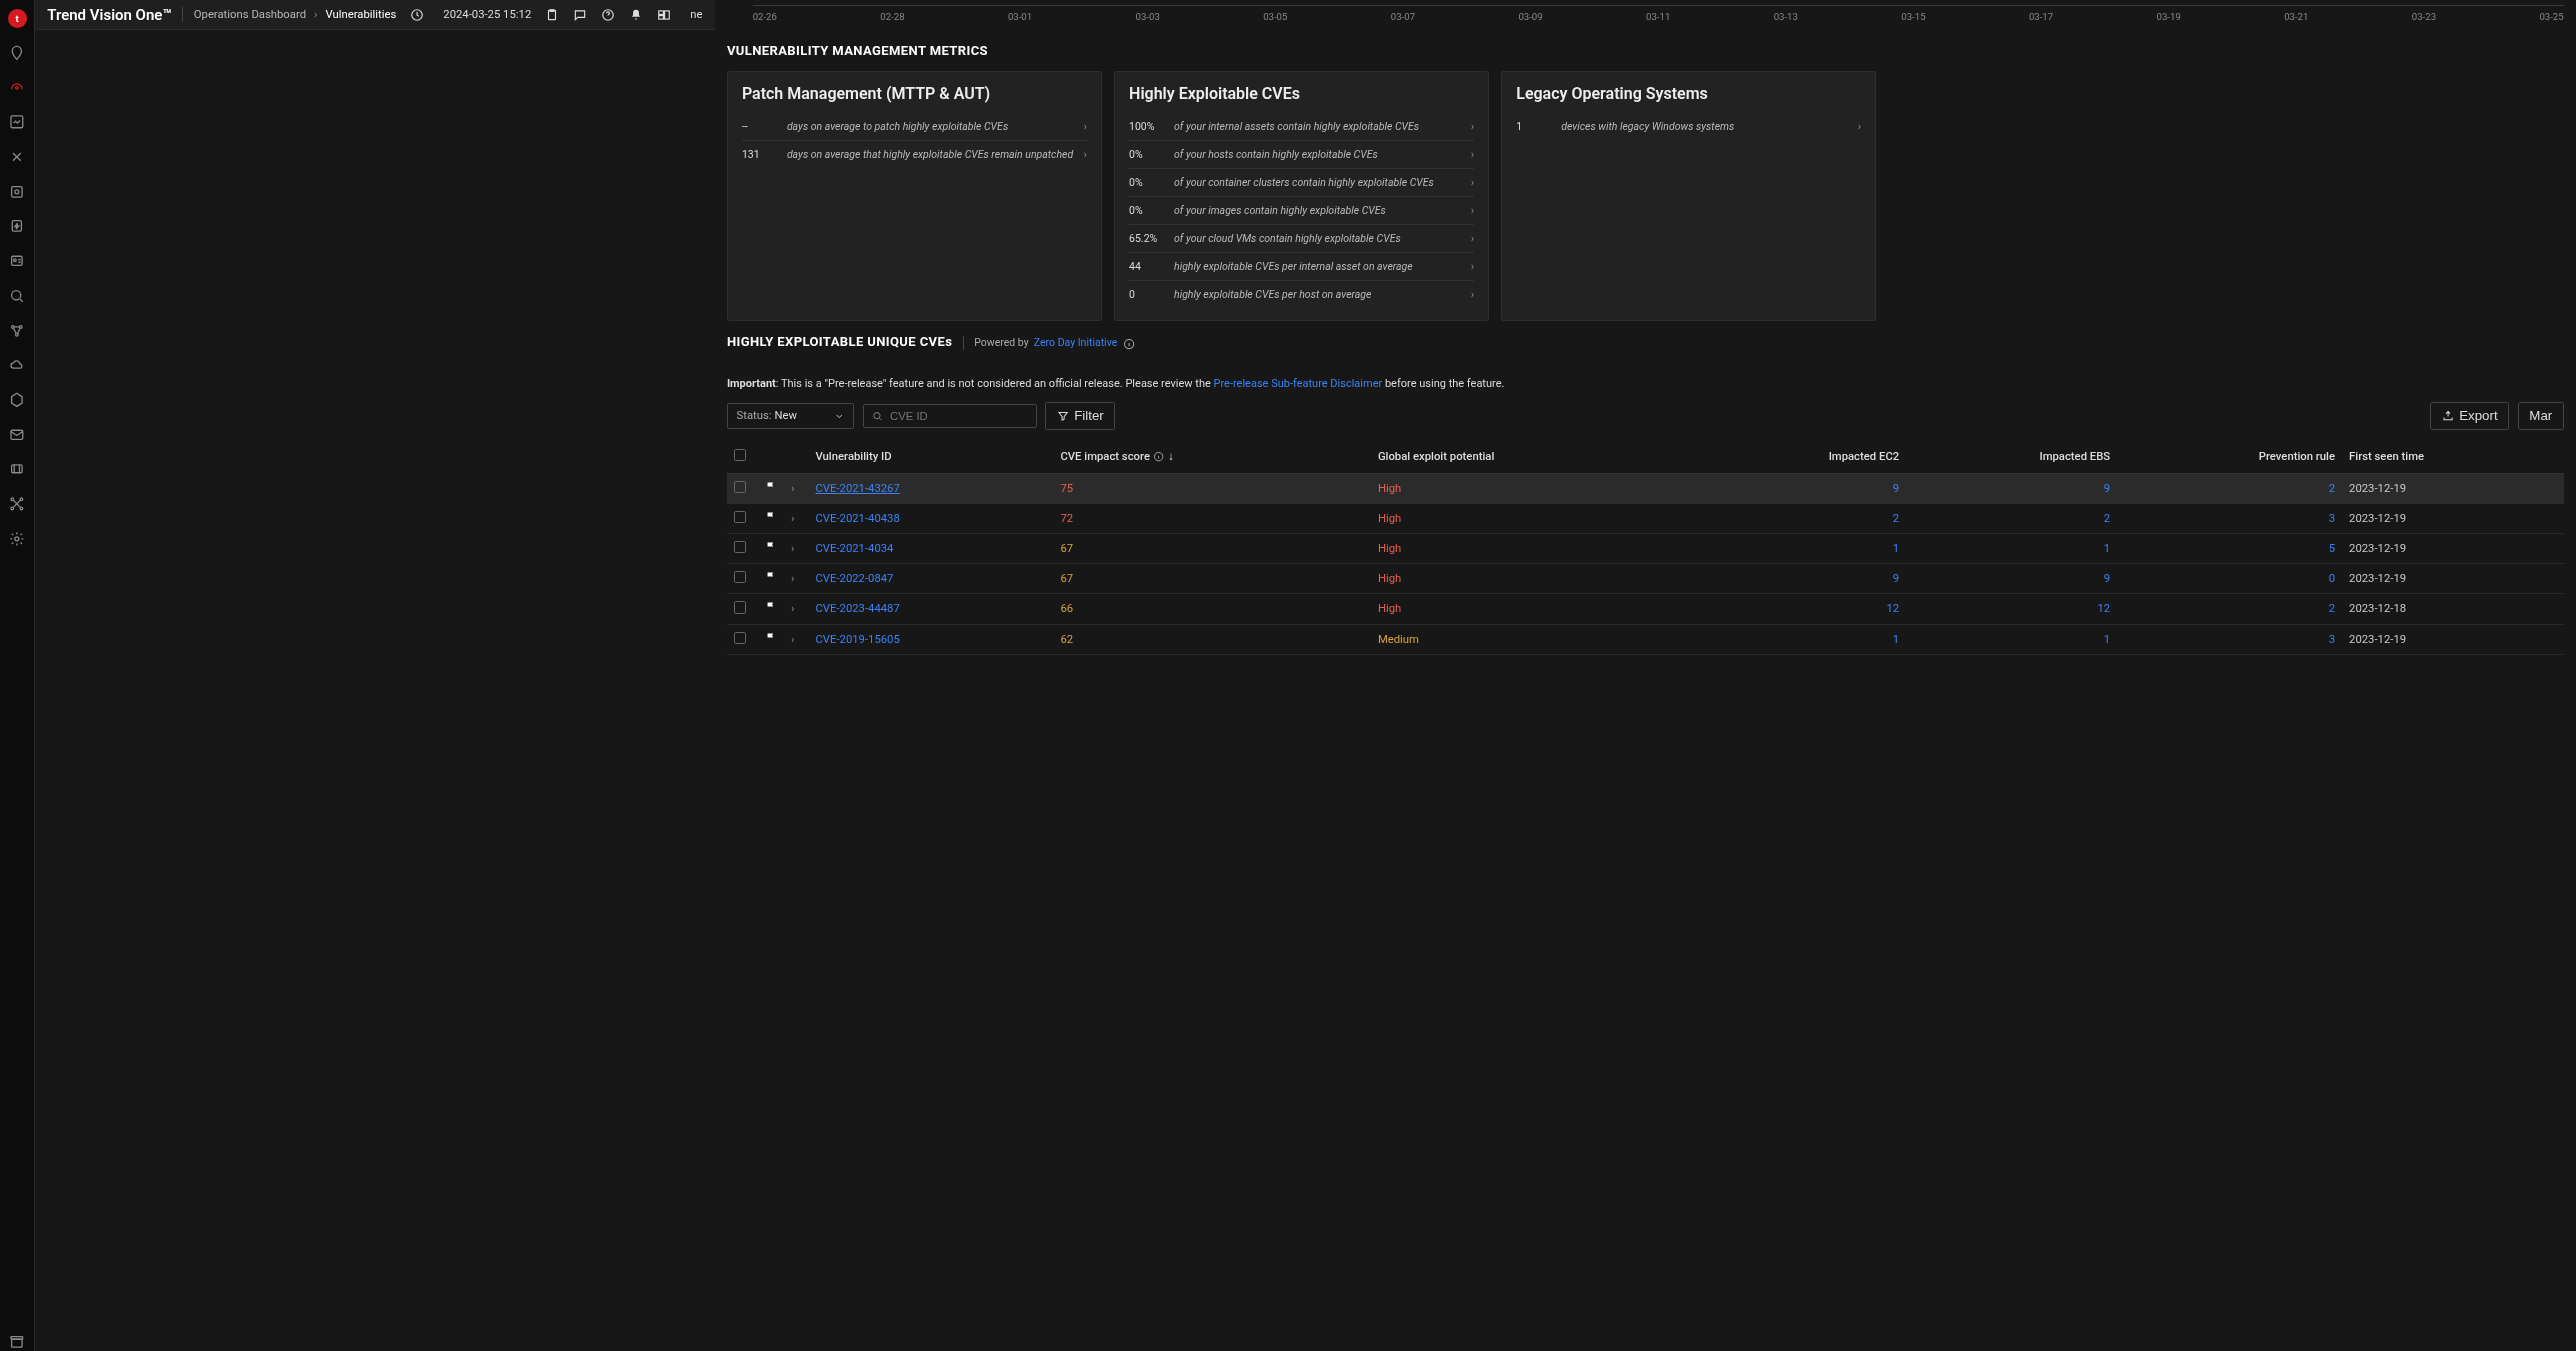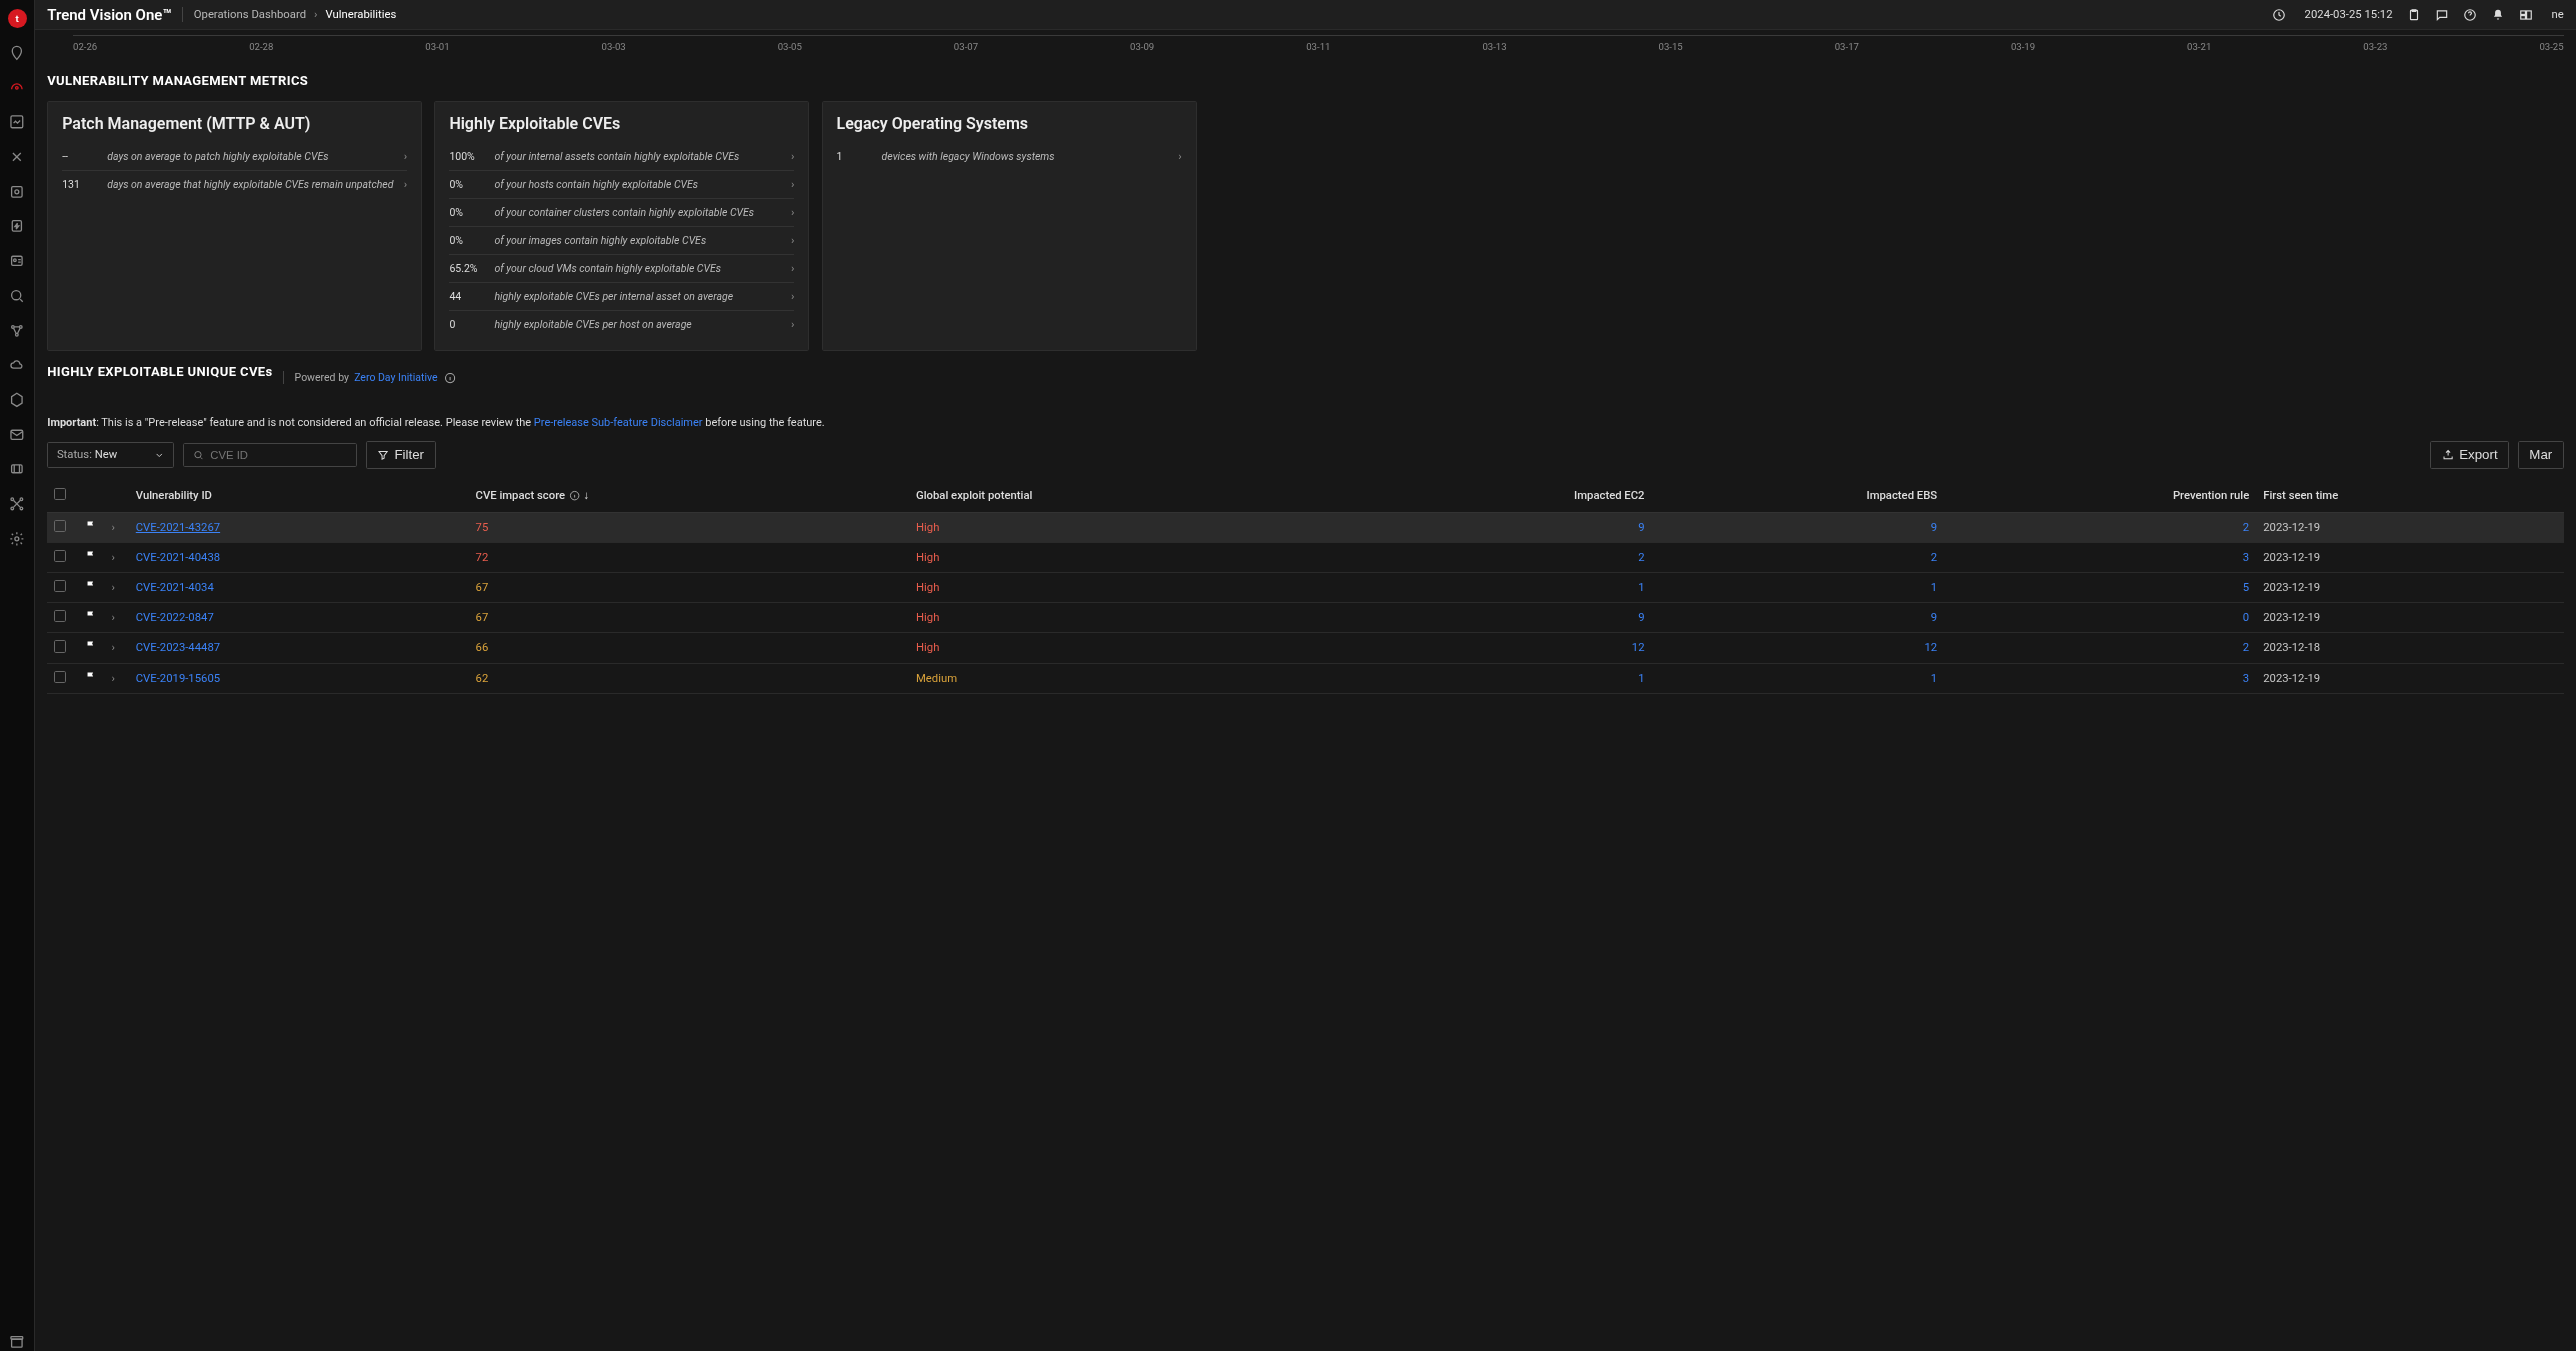--- a/index.html
+++ b/index.html
@@ -28,21 +28,21 @@
   color:#fff; font-weight:bold; font-size:9.6px;
 }
 .leftnav .nav-icon {
   width: 19px; height: 19px;
   display: flex; align-items: center; justify-content: center;
   color: #8a8a8a; cursor: pointer;
 }
 .leftnav .nav-icon.active { color: #d71921; }
 .leftnav .nav-icon svg { width: 15.7px; height: 15.7px; }
 .leftnav .spacer { flex: 1; }
-.main { flex: 1; display: flex; flex-direction: column; background: #171717; overflow: hidden; }
+.main { flex: 1; display: flex; flex-direction: row; background: #171717; overflow: hidden; }
 .topbar {
   height: 30px;
   background: #1f1f1f;
   display: flex; align-items: center;
   padding: 0 12.2px;
   border-bottom: 0.9px solid #2a2a2a;
 }
 .brand { color: #fff; font-size: 15px; font-weight: 600; }
 .divider-v { width:0.9px; height:15.7px; background:#444; margin:0 10.5px; }
 .breadcrumb { color: #b8b8b8; font-size: 11.3px; }
@@ -370,21 +370,21 @@
                   <span class="lbl">devices with legacy Windows systems</span>
                   <span class="chev">›</span>
                 </div>
               </div>
           </div>
         </div>
       </div>
 
       <div class="section">
         <div class="section-header-row">
-          <div class="section-title" style="margin-bottom:13px">HIGHLY EXPLOITABLE UNIQUE CVEs</div>
+          <div class="section-title" style="margin-bottom:4px">HIGHLY EXPLOITABLE UNIQUE CVEs</div>
           <div class="powered">
             <span>Powered by</span>&nbsp;
             <a>Zero Day Initiative</a>
             <span class="info-icon-inline">
                 <svg width="12.2" height="12.2" viewBox="0 0 24 24" fill="none" stroke="#aaa" stroke-width="2">
                   <circle cx="12" cy="12" r="9"></circle>
                   <path d="M12 8h.01M11 11h1v5"></path>
                 </svg>
               </span>
           </div>

